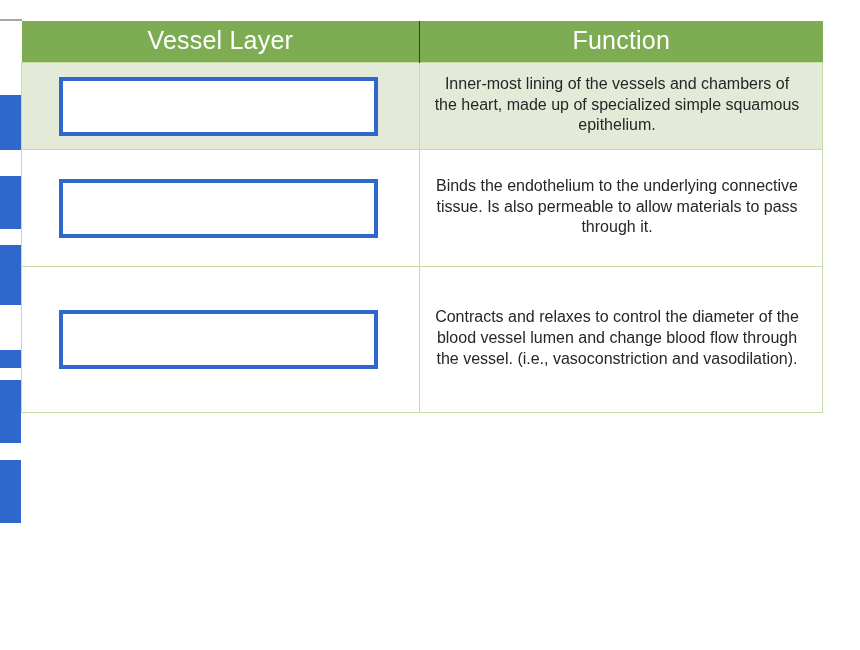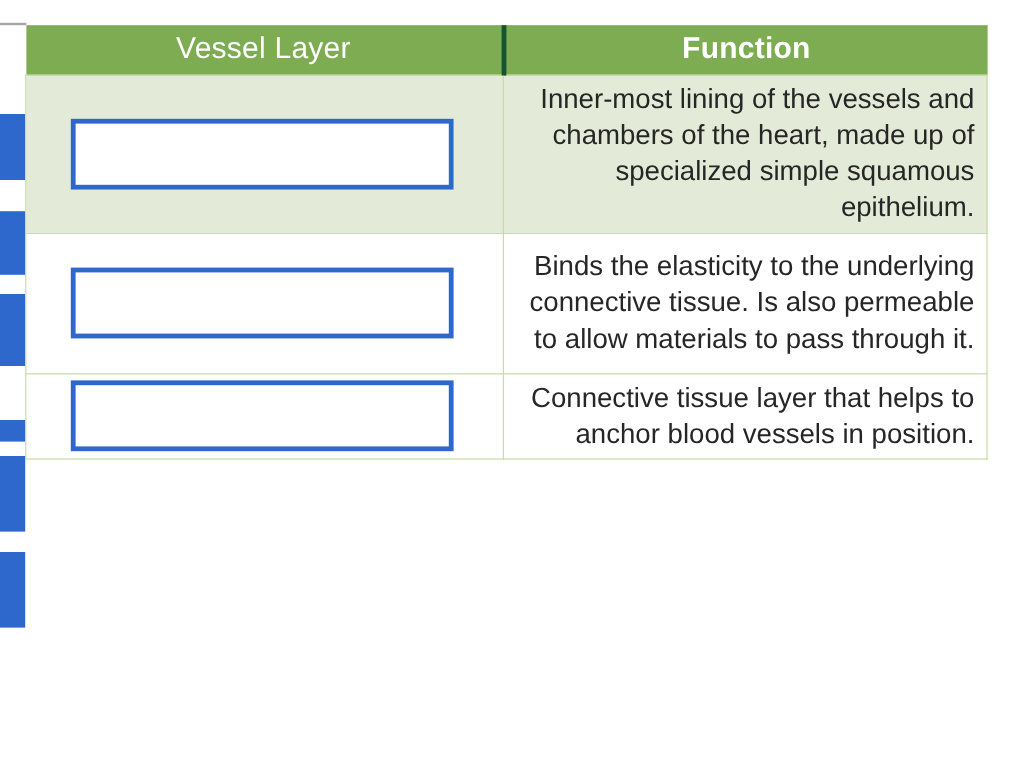--- a/index.html
+++ b/index.html
@@ -52,36 +52,36 @@
     background: #7DAC53;
     color: #ffffff;
     font-size: 25px;
     font-weight: normal;
     text-align: center;
     padding: 5px 0 7px 0;
     border: none;
     letter-spacing: 0.2px;
     margin-top: 48px;
   }
-  th.header-cell.col-sep { border-left: 4px solid #14532d; font-weight: bold; }
+  th.header-cell.col-sep { border-left: 1px solid #14532d; }
 
   td {
     border: 1px solid #C6DCA7;
     vertical-align: middle;
     padding: 0;
   }
   tr.row-shaded td { background: #E3EBD8; }
   tr.row-plain  td { background: #FFFFFF; }
 
   td.func-cell {
-    font-size: 23px;
+    font-size: 16px;
     line-height: 1.31;
     color: #262626;
-    text-align: right;
-    padding: 4px 10px 6px 13px;
+    text-align: center;
+    padding: 4px 21px 6px 13px;
   }
 
   td.layer-cell {
     padding: 0;
   }
   .answer-box-holder {
     display: flex;
     align-items: center;
     justify-content: flex-start;
     height: 100%;
@@ -129,25 +129,25 @@
           </div>
         </td>
         <td class="func-cell">Inner-most lining of the vessels and chambers of the heart, made up of specialized simple squamous epithelium.</td>
       </tr>
       <tr class="row-plain">
         <td class="layer-cell" style="height:116px;">
           <div class="answer-box-holder">
             <div class="answer-box" placeholder=""></div>
           </div>
         </td>
-        <td class="func-cell">Binds the elasticity to the underlying connective tissue. Is also permeable to allow materials to pass through it.</td>
+        <td class="func-cell">Binds the endothelium to the underlying connective tissue. Is also permeable to allow materials to pass through it.</td>
       </tr>
       <tr class="row-plain">
-        <td class="layer-cell" style="height:62px;">
+        <td class="layer-cell" style="height:145px;">
           <div class="answer-box-holder">
             <div class="answer-box" placeholder=""></div>
           </div>
         </td>
-        <td class="func-cell">Connective tissue layer that helps to anchor blood vessels in position.</td>
+        <td class="func-cell">Contracts and relaxes to control the diameter of the blood vessel lumen and change blood flow through the vessel. (i.e., vasoconstriction and vasodilation).</td>
       </tr>
     </tbody>
   </table>
 </div>
 
 </body></html>

